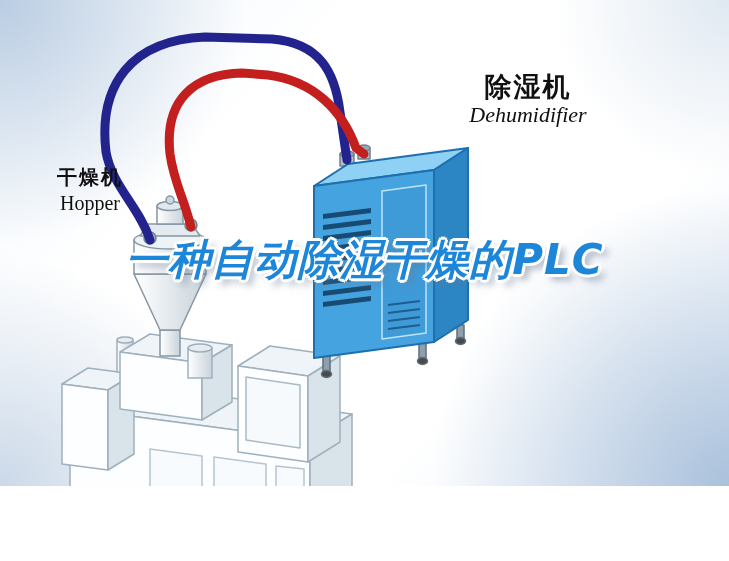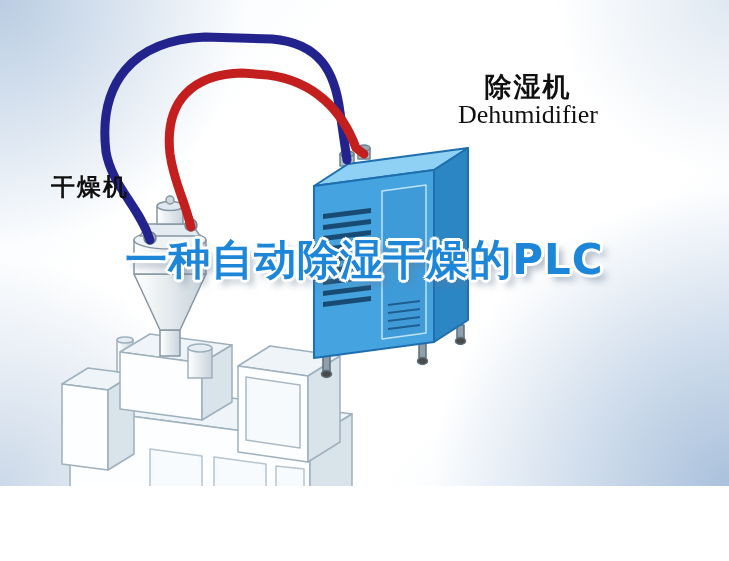--- a/index.html
+++ b/index.html
@@ -14,32 +14,32 @@
       radial-gradient(circle at 0% 100%, rgba(140,170,205,0.45), rgba(140,170,205,0) 26%),
       radial-gradient(circle at 100% 100%, rgba(125,160,200,0.60), rgba(125,160,200,0) 34%),
       linear-gradient(135deg,#f2f7fc 0%,#ffffff 30%,#ffffff 70%,#edf3fa 100%);
   }
   .diagram-svg{position:absolute;left:0;top:0;}
   .label{position:absolute;text-align:center;color:#101010;}
   .label .zh{font-weight:bold;letter-spacing:2px;}
   .label .en{font-family:"Liberation Serif","DejaVu Serif",serif;}
   .lbl-dehumidifier{left:440px;top:72px;width:176px;}
   .lbl-dehumidifier .zh{font-size:27px;line-height:30px;}
-  .lbl-dehumidifier .en{font-size:26px;line-height:26px;}
+  .lbl-dehumidifier .en{font-size:22px;line-height:26px;font-style:italic;}
   .lbl-hopper{left:34px;top:164px;width:112px;}
-  .lbl-hopper .zh{font-size:24px;line-height:27px;margin-top:10px;}
+  .lbl-hopper .zh{font-size:20px;line-height:27px;}
   .lbl-hopper .en{font-size:20px;line-height:24px;}
   .lbl-system{left:400px;top:450px;width:300px;}
   .lbl-system .zh{font-size:27px;line-height:31px;letter-spacing:2px;}
   .lbl-system .en{font-size:21px;line-height:26px;}
   .main-title{
     position:absolute;left:0;top:233px;width:729px;
     text-align:center;
     font-size:42px;line-height:53px;
-    font-weight:bold;
+    font-weight:bold;font-style:italic;
     letter-spacing:1px;
     color:#1e86d8;
     text-shadow:
       3px 0 0 #fff,-3px 0 0 #fff,0 3px 0 #fff,0 -3px 0 #fff,
       2px 2px 0 #fff,-2px 2px 0 #fff,2px -2px 0 #fff,-2px -2px 0 #fff,
       6px 6px 7px rgba(100,120,145,0.55);
   }
 </style>
 </head>
 <body>
@@ -136,20 +136,21 @@
     <path d="M191,227 C184,198 174,183 170,154 C164,100 194,74 242,73 L268,75 C314,81 342,110 356,148 L364,154" fill="none" stroke="#c41f1f" stroke-width="9" stroke-linecap="round" stroke-linejoin="round"></path>
   </svg>
 
   <div class="label lbl-dehumidifier">
     <div class="zh">除湿机</div>
     <div class="en">Dehumidifier</div>
   </div>
 
   <div class="label lbl-hopper">
     <div class="zh">干燥机</div>
+    <div class="en">Hopper</div>
   </div>
 
   <div class="main-title">
     <div>一种自动除湿干燥的PLC</div>
   </div>
 
 
 </div>
 
 </body></html>

